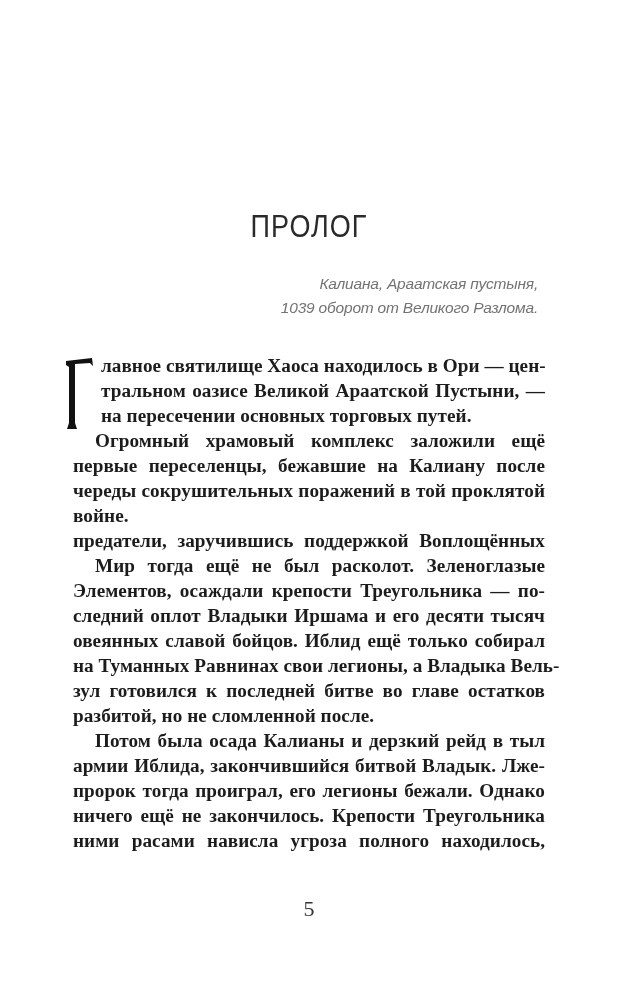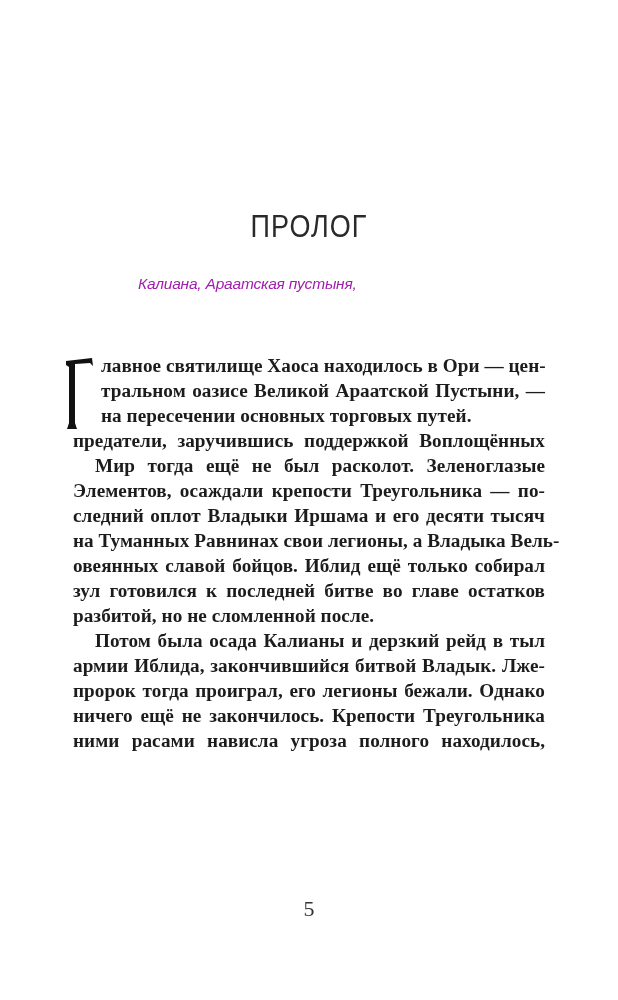--- a/index.html
+++ b/index.html
@@ -26,26 +26,26 @@
       font-size: 27px;
       letter-spacing: 1px;
       color: #2a2a2a;
       transform: scaleY(1.15);
     }
     .epigraph {
       position: absolute;
       top: 272px;
       right: 80px;
       width: 400px;
-      text-align: left;
+      text-align: right;
       font-family: "Liberation Sans", "DejaVu Sans", sans-serif;
       font-style: italic;
       font-size: 15.5px;
       line-height: 24px;
-      color: #a21caf;
+      color: #737373;
       letter-spacing: -0.2px;
     }
     .body-text {
       position: absolute;
       top: 353px;
       left: 73px;
       width: 472px;
       font-weight: bold;
     }
     .line {
@@ -84,42 +84,49 @@
       color: #333;
     }
   </style>
 </head>
 <body>
 
 <div class="chapter-title">ПРОЛОГ</div>
 
 <div class="epigraph">
   <div>Калиана, Араатская пустыня,</div>
+  <div>1039 оборот от Великого Разлома.</div>
 </div>
 
 <div class="body-text">
   <svg class="dropcap" viewBox="0 0 30 73">
     <title>Г</title>
     <path d="M2 4 L28 1 L29 9 L26 6 L11 7 L11 66 L13 72 L3 72 L5 66 L5 10 L2 8 Z" fill="#111"></path>
   </svg>
 
   <div>
     <div class="line dc">лавное святилище Хаоса находилось в Ори — цен-</div>
     <div class="line dc">тральном оазисе Великой Араатской Пустыни, —</div>
     <div class="line dc last">на пересечении основных торговых путей.</div>
   </div>
 
+  <div>
+    <div class="line indent">Огромный храмовый комплекс заложили ещё</div>
+    <div class="line">первые переселенцы, бежавшие на Калиану после</div>
+    <div class="line">череды сокрушительных поражений в той проклятой</div>
+    <div class="line last">войне.</div>
+  </div>
 
   <div>
     <div class="line">предатели, заручившись поддержкой Воплощённых</div>
     <div class="line indent">Мир тогда ещё не был расколот. Зеленоглазые</div>
     <div class="line">Элементов, осаждали крепости Треугольника — по-</div>
     <div class="line">следний оплот Владыки Иршама и его десяти тысяч</div>
+    <div class="line">овеянных славой бойцов. Иблид ещё только собирал</div>
     <div class="line">на Туманных Равнинах свои легионы, а Владыка Вель-</div>
-    <div class="line">овеянных славой бойцов. Иблид ещё только собирал</div>
     <div class="line">зул готовился к последней битве во главе остатков</div>
     <div class="line last">разбитой, но не сломленной после.</div>
   </div>
 
   <div>
     <div class="line indent">Потом была осада Калианы и дерзкий рейд в тыл</div>
     <div class="line">армии Иблида, закончившийся битвой Владык. Лже-</div>
     <div class="line">пророк тогда проиграл, его легионы бежали. Однако</div>
     <div class="line">ничего ещё не закончилось. Крепости Треугольника</div>
     <div class="line">ними расами нависла угроза полного находилось,</div>

